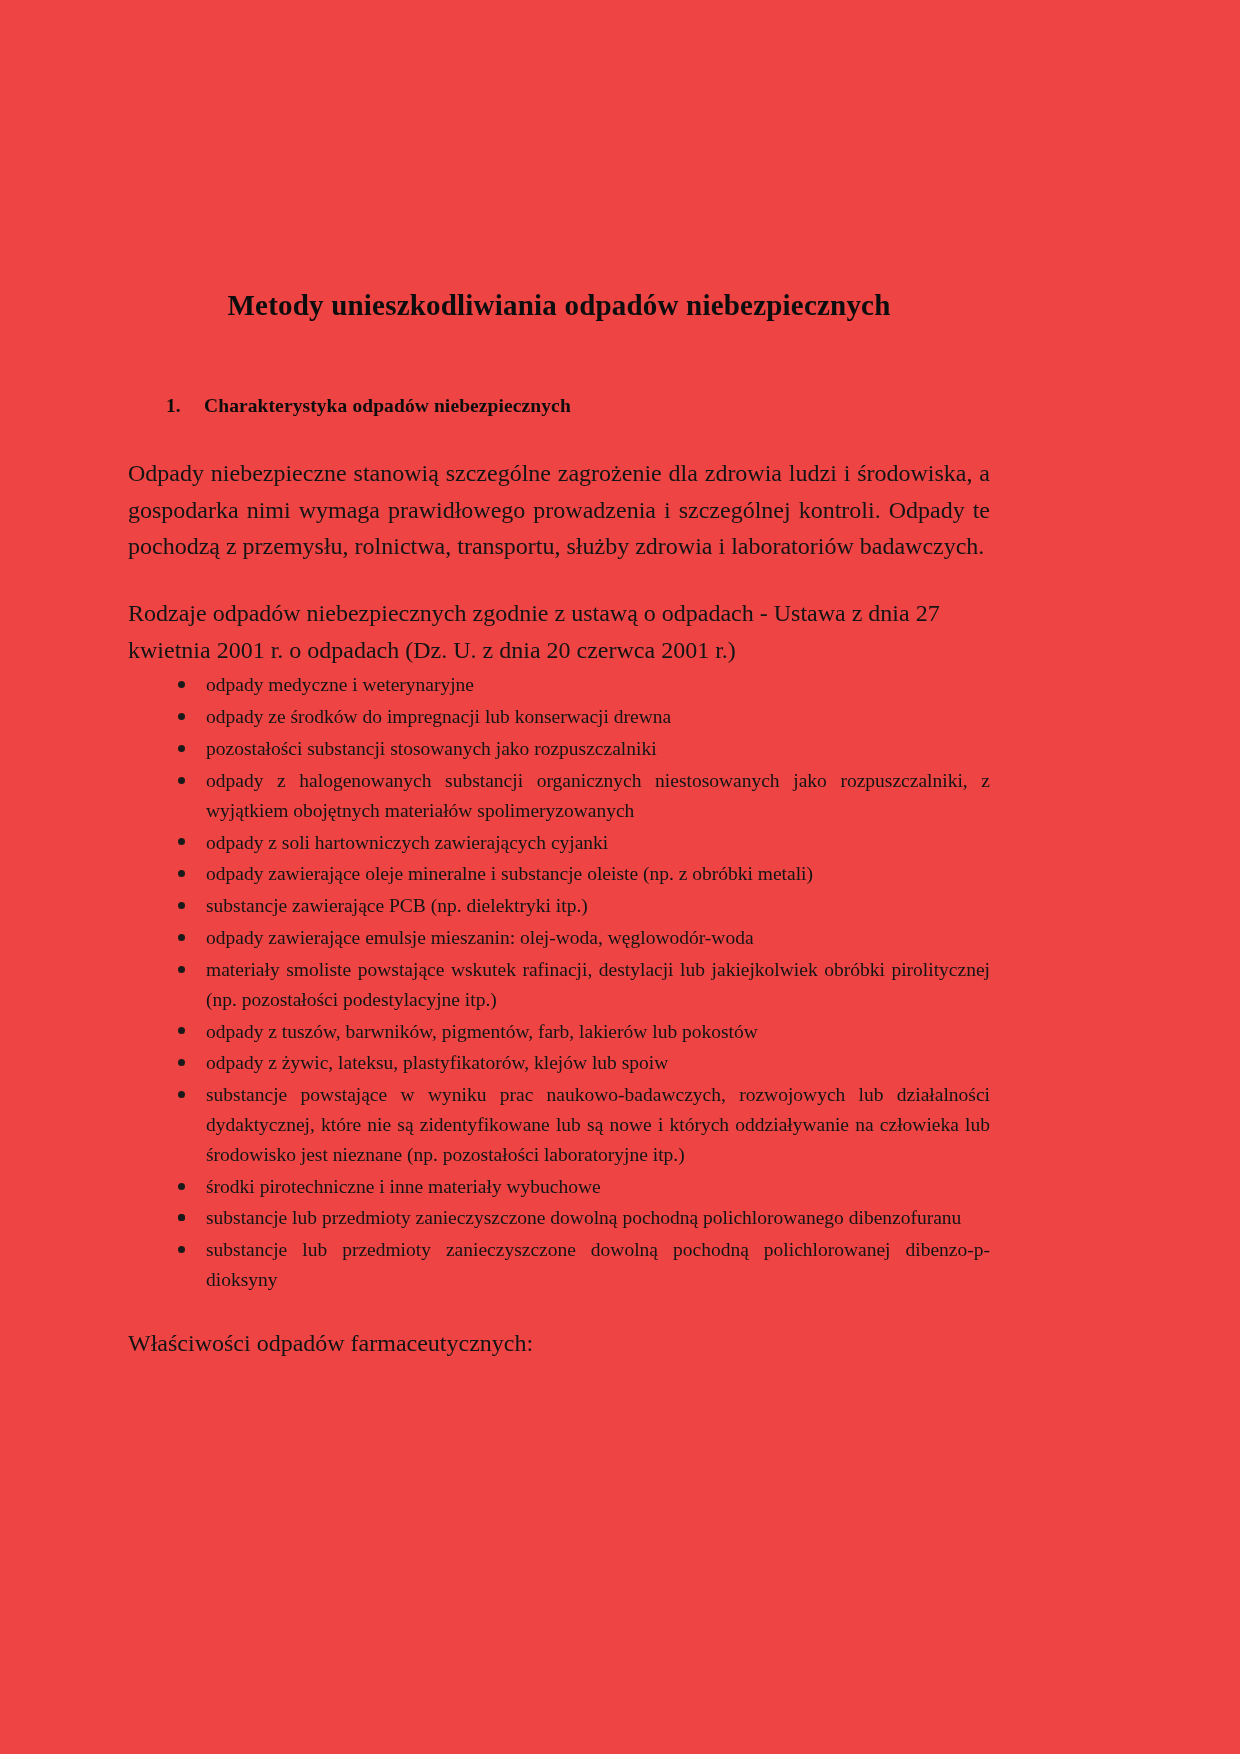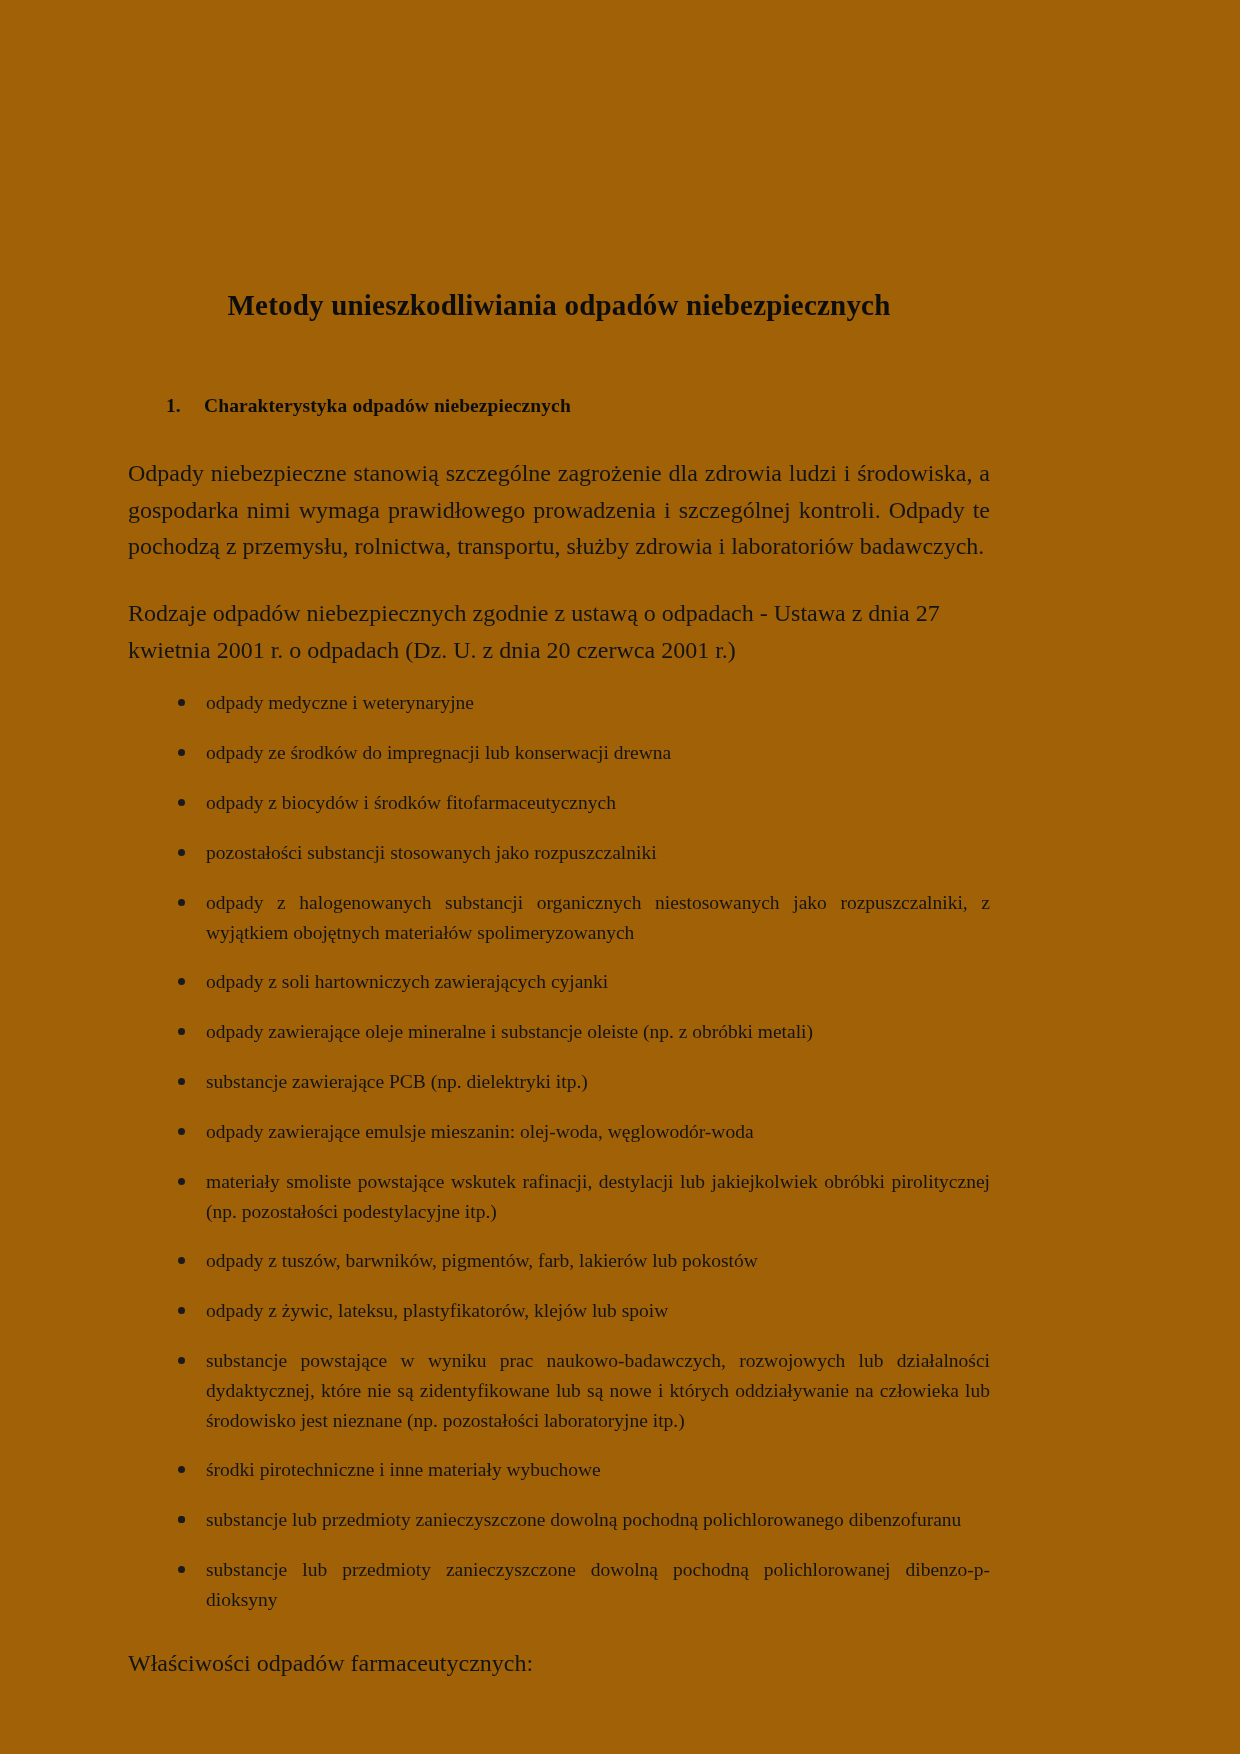--- a/index.html
+++ b/index.html
@@ -9,21 +9,21 @@
   }
   body {
     font-family: "Liberation Serif", "DejaVu Serif", serif;
     color: #111111;
   }
   .page {
     position: relative;
     width: 1240px;
     height: 1754px;
     margin: 0 auto;
-    background: #a16207;
+    background: #ef4444;
     overflow: hidden;
     box-sizing: border-box;
   }
   .content {
     position: absolute;
     left: 128px;
     top: 0;
     width: 862px;
   }
   .doc-title {
@@ -80,21 +80,21 @@
     padding-left: 46px;
   }
   ul.waste-list li {
     position: relative;
     font-size: 19.5px;
     line-height: 1.53;
     text-align: justify;
     text-justify: inter-word;
     color: #141414;
     padding-left: 32px;
-    margin-top: 20px;
+    margin-top: 2px;
   }
   ul.waste-list li .bullet-dot {
     position: absolute;
     left: 4px;
     top: 0.56em;
     width: 7px;
     height: 7px;
     background: #1a1a1a;
     border-radius: 50%;
   }
@@ -115,21 +115,20 @@
       <span class="htext">Charakterystyka odpadów niebezpiecznych</span>
     </div>
 
     <p class="body-par par-intro">Odpady niebezpieczne stanowią szczególne zagrożenie dla zdrowia ludzi i środowiska, a gospodarka nimi wymaga prawidłowego prowadzenia i szczególnej kontroli. Odpady te pochodzą z  przemysłu, rolnictwa, transportu, służby zdrowia i laboratoriów badawczych.</p>
 
     <p class="body-par par-types">Rodzaje odpadów niebezpiecznych zgodnie z ustawą o odpadach - Ustawa z dnia 27 kwietnia 2001 r. o odpadach (Dz. U. z dnia 20 czerwca 2001 r.)</p>
 
     <ul class="waste-list" id="waste-list">
         <li class="no-justify"><span class="bullet-dot"></span><span>odpady medyczne i weterynaryjne</span></li>
         <li class="no-justify"><span class="bullet-dot"></span><span>odpady ze środków do impregnacji lub konserwacji drewna</span></li>
-        <li class="no-justify"><span class="bullet-dot"></span><span>odpady z biocydów i środków fitofarmaceutycznych</span></li>
         <li class="no-justify"><span class="bullet-dot"></span><span>pozostałości substancji stosowanych jako rozpuszczalniki</span></li>
         <li><span class="bullet-dot"></span><span>odpady z halogenowanych substancji organicznych niestosowanych jako rozpuszczalniki, z wyjątkiem obojętnych materiałów spolimeryzowanych</span></li>
         <li class="no-justify"><span class="bullet-dot"></span><span>odpady z soli hartowniczych zawierających cyjanki</span></li>
         <li class="no-justify"><span class="bullet-dot"></span><span>odpady zawierające oleje mineralne i substancje oleiste (np. z obróbki metali)</span></li>
         <li class="no-justify"><span class="bullet-dot"></span><span>substancje zawierające PCB (np. dielektryki itp.)</span></li>
         <li class="no-justify"><span class="bullet-dot"></span><span>odpady zawierające emulsje mieszanin: olej-woda, węglowodór-woda</span></li>
         <li><span class="bullet-dot"></span><span>materiały smoliste powstające wskutek rafinacji, destylacji lub jakiejkolwiek obróbki pirolitycznej (np. pozostałości podestylacyjne itp.)</span></li>
         <li class="no-justify"><span class="bullet-dot"></span><span>odpady z tuszów, barwników, pigmentów, farb, lakierów lub pokostów</span></li>
         <li class="no-justify"><span class="bullet-dot"></span><span>odpady z żywic, lateksu, plastyfikatorów, klejów lub spoiw</span></li>
         <li><span class="bullet-dot"></span><span>substancje powstające w wyniku prac naukowo-badawczych, rozwojowych lub działalności dydaktycznej, które nie są zidentyfikowane lub są nowe i których oddziaływanie na człowieka lub środowisko jest nieznane (np. pozostałości laboratoryjne itp.)</span></li>

